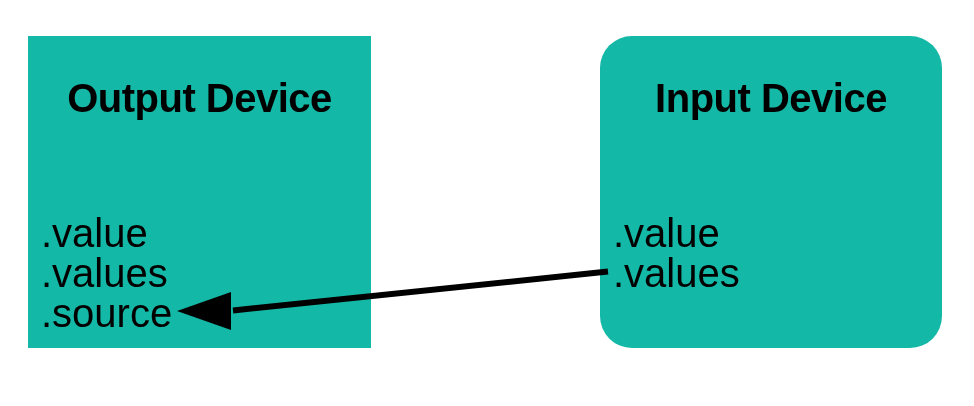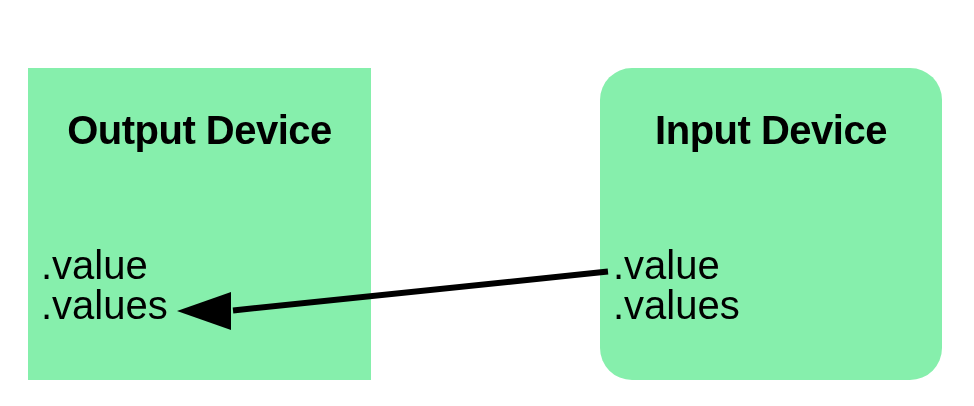--- a/index.html
+++ b/index.html
@@ -20,22 +20,21 @@
     position: absolute;
     left: 0;
     top: 0;
     width: 974px;
     height: 406px;
   }
 
   .device-box {
     position: absolute;
     box-sizing: border-box;
-    background: #86efac;
-    margin-top: 32px;
+    background: #14b8a6;
   }
 
   #output-device-box {
     left: 28px;
     top: 36px;
     width: 343px;
     height: 312px;
   }
 
   #input-device-box {
@@ -94,20 +93,21 @@
 </head>
 <body>
 
 <div id="diagram-canvas">
 
   <div class="device-box" id="output-device-box">
     <div class="device-title">Output Device</div>
     <ul class="property-list" id="output-property-list">
       <li class="property-item">.value</li>
       <li class="property-item">.values</li>
+      <li class="property-item">.source</li>
     </ul>
   </div>
 
   <div class="device-box" id="input-device-box">
     <div class="device-title">Input Device</div>
     <ul class="property-list" id="input-property-list">
       <li class="property-item">.value</li>
       <li class="property-item">.values</li>
     </ul>
   </div>

